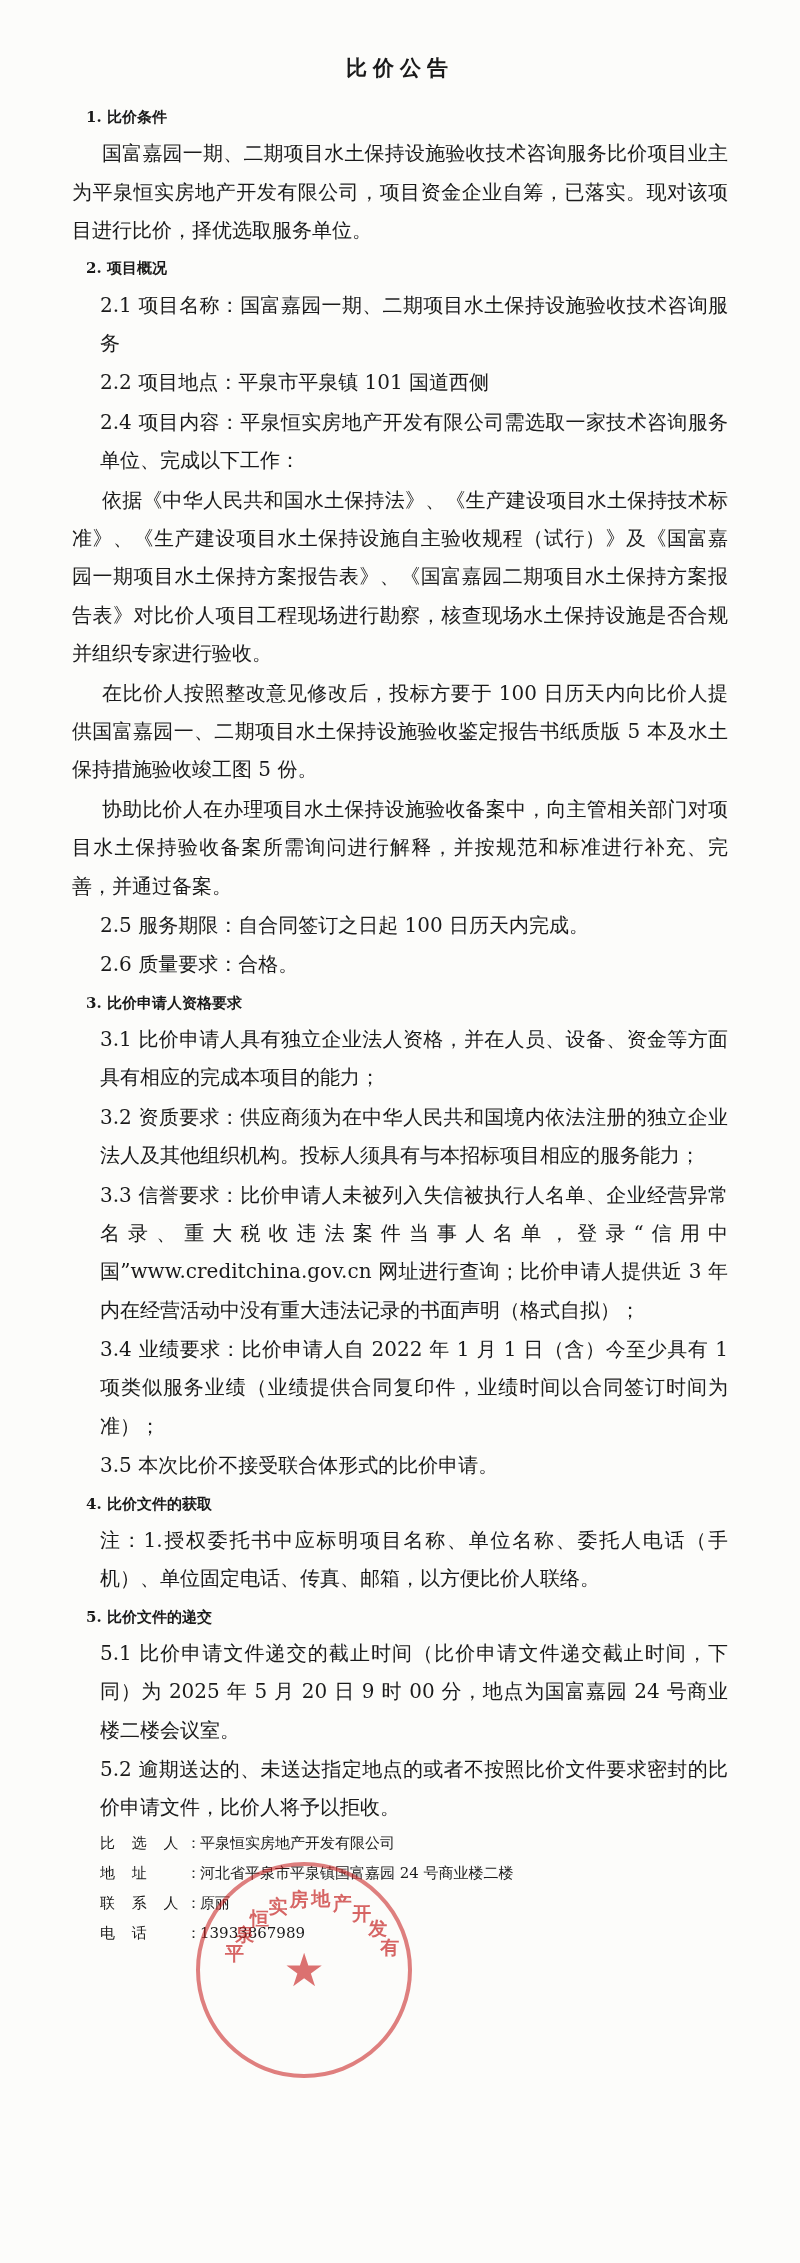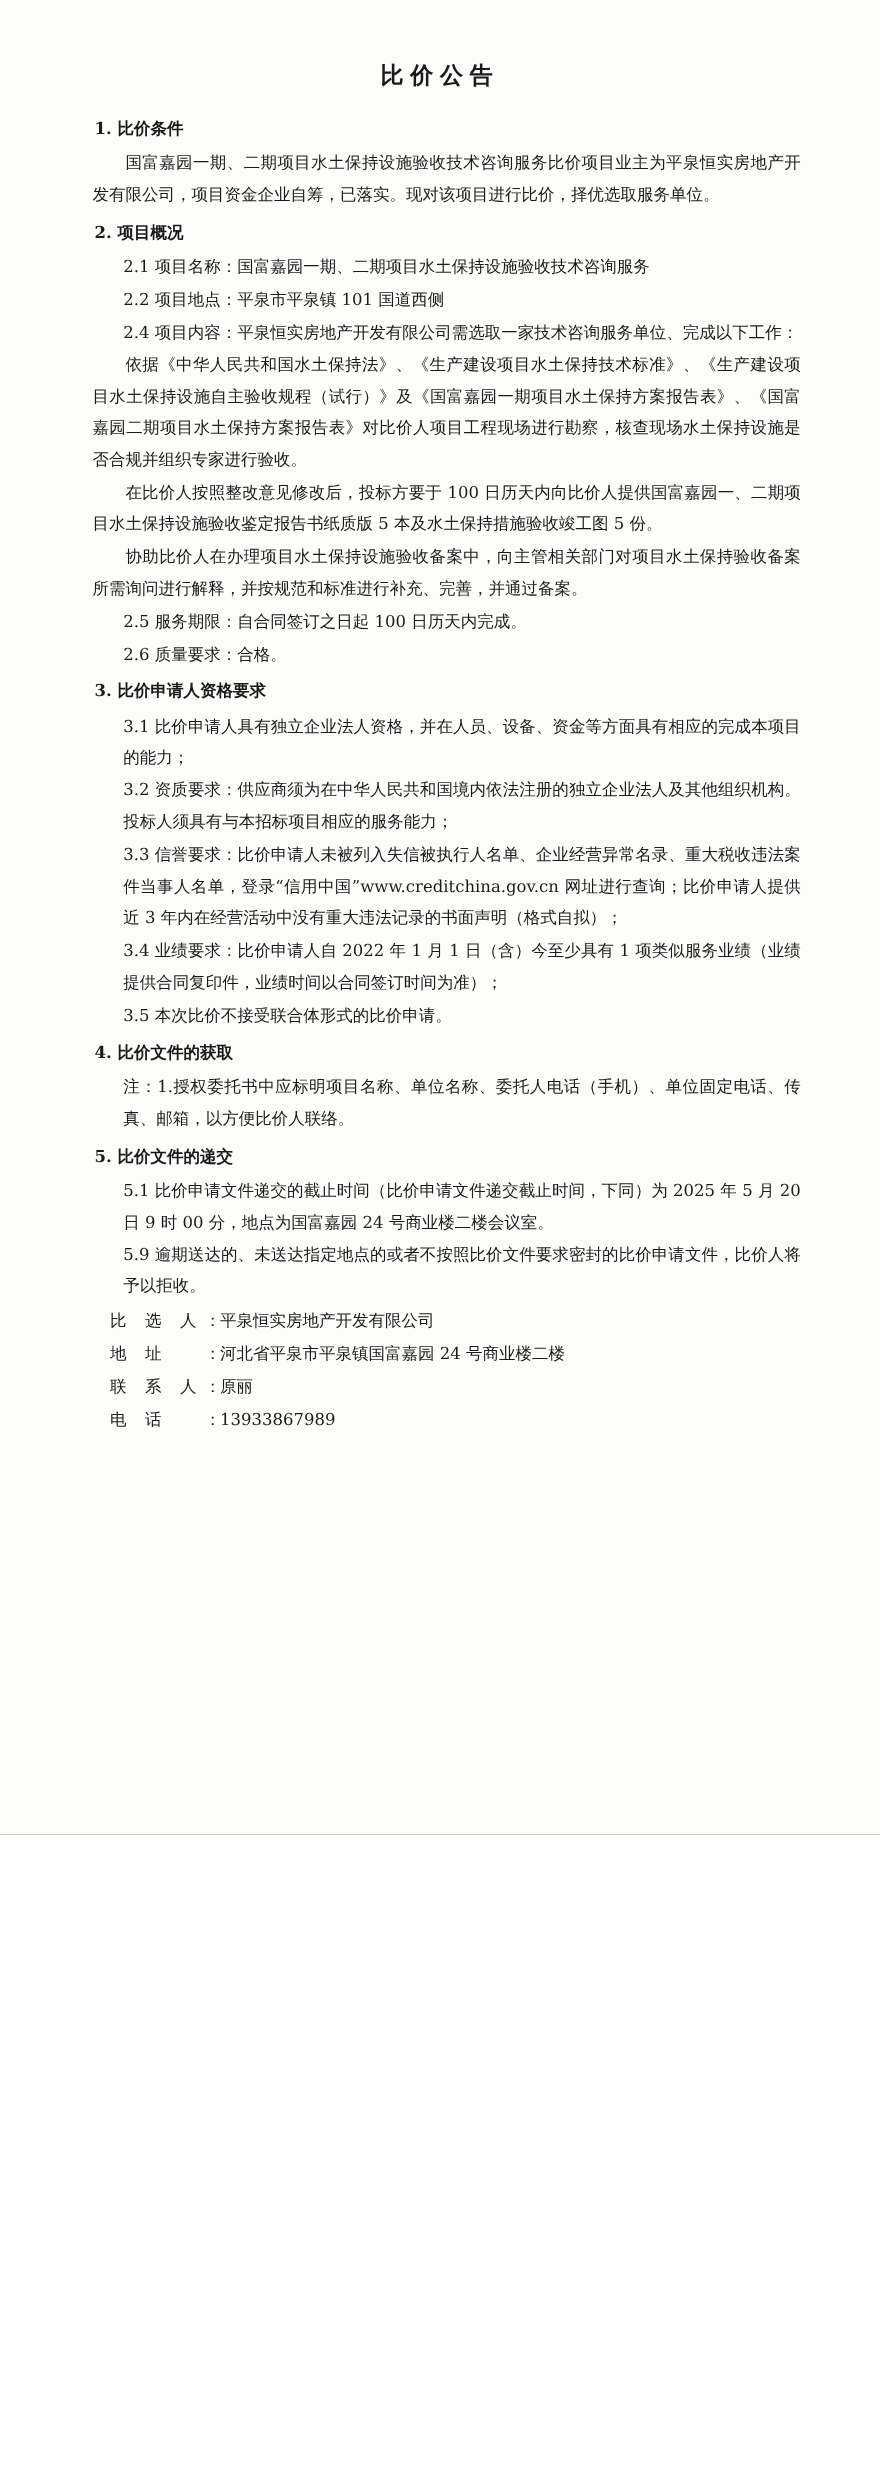--- a/index.html
+++ b/index.html
@@ -7,23 +7,23 @@
     padding: 0;
     background: #ffffff;
   }
   body {
     font-family: "DejaVu Serif", "Liberation Serif", serif;
     color: #1a1a1a;
   }
   .page {
     position: relative;
     width: 800px;
-    height: 1668px;
+    height: 2263px;
     margin: 0 auto;
-    background: #7f1d1d;
+    background: #d946ef;
     overflow: hidden;
   }
   .sheet {
     position: absolute;
     left: 0;
     top: 0;
     width: 800px;
     height: 2263px;
     background: #fcfcfa;
   }
@@ -42,23 +42,23 @@
     font-family: "DejaVu Serif", "Liberation Serif", serif;
   }
   .sec-title {
     font-size: 15px;
     font-weight: bold;
     margin: 6px 0 4px 0;
     padding-left: 14px;
     line-height: 1.75;
   }
   p.para {
-    font-size: 15px;
+    font-size: 20px;
     line-height: 1.92;
-    margin: 0 0 1px 12px;
+    margin: 0 0 1px 0;
     text-align: justify;
     text-justify: inter-ideograph;
   }
   p.ind1 { text-indent: 30px; }
   p.ind2 { padding-left: 28px; text-indent: 0; }
   .contact-block {
     padding-left: 28px;
     font-size: 15px;
     line-height: 2.0;
   }
@@ -145,21 +145,21 @@
       <p class="para ind2">3.2 资质要求：供应商须为在中华人民共和国境内依法注册的独立企业法人及其他组织机构。投标人须具有与本招标项目相应的服务能力；</p>
       <p class="para ind2">3.3 信誉要求：比价申请人未被列入失信被执行人名单、企业经营异常名录、重大税收违法案件当事人名单，登录“信用中国”www.creditchina.gov.cn 网址进行查询；比价申请人提供近 3 年内在经营活动中没有重大违法记录的书面声明（格式自拟）；</p>
       <p class="para ind2">3.4 业绩要求：比价申请人自 2022 年 1 月 1 日（含）今至少具有 1 项类似服务业绩（业绩提供合同复印件，业绩时间以合同签订时间为准）；</p>
       <p class="para ind2">3.5 本次比价不接受联合体形式的比价申请。</p>
 
       <div class="sec-title">4. 比价文件的获取</div>
       <p class="para ind2">注：1.授权委托书中应标明项目名称、单位名称、委托人电话（手机）、单位固定电话、传真、邮箱，以方便比价人联络。</p>
 
       <div class="sec-title">5. 比价文件的递交</div>
       <p class="para ind2">5.1 比价申请文件递交的截止时间（比价申请文件递交截止时间，下同）为 2025 年 5 月 20 日 9 时 00 分，地点为国富嘉园 24 号商业楼二楼会议室。</p>
-      <p class="para ind2">5.9 逾期送达的、未送达指定地点的或者不按照比价文件要求密封的比价申请文件，比价人将予以拒收。</p>
+      <p class="para ind2">5.2 逾期送达的、未送达指定地点的或者不按照比价文件要求密封的比价申请文件，比价人将予以拒收。</p>
 
       <div class="contact-block">
         <div class="contact-row">
           <span class="contact-label">比 选 人</span>
           <span class="contact-colon">：</span>
           <span class="contact-value">平泉恒实房地产开发有限公司</span>
         </div>
         <div class="contact-row">
           <span class="contact-label">地 址</span>
           <span class="contact-colon">：</span>

